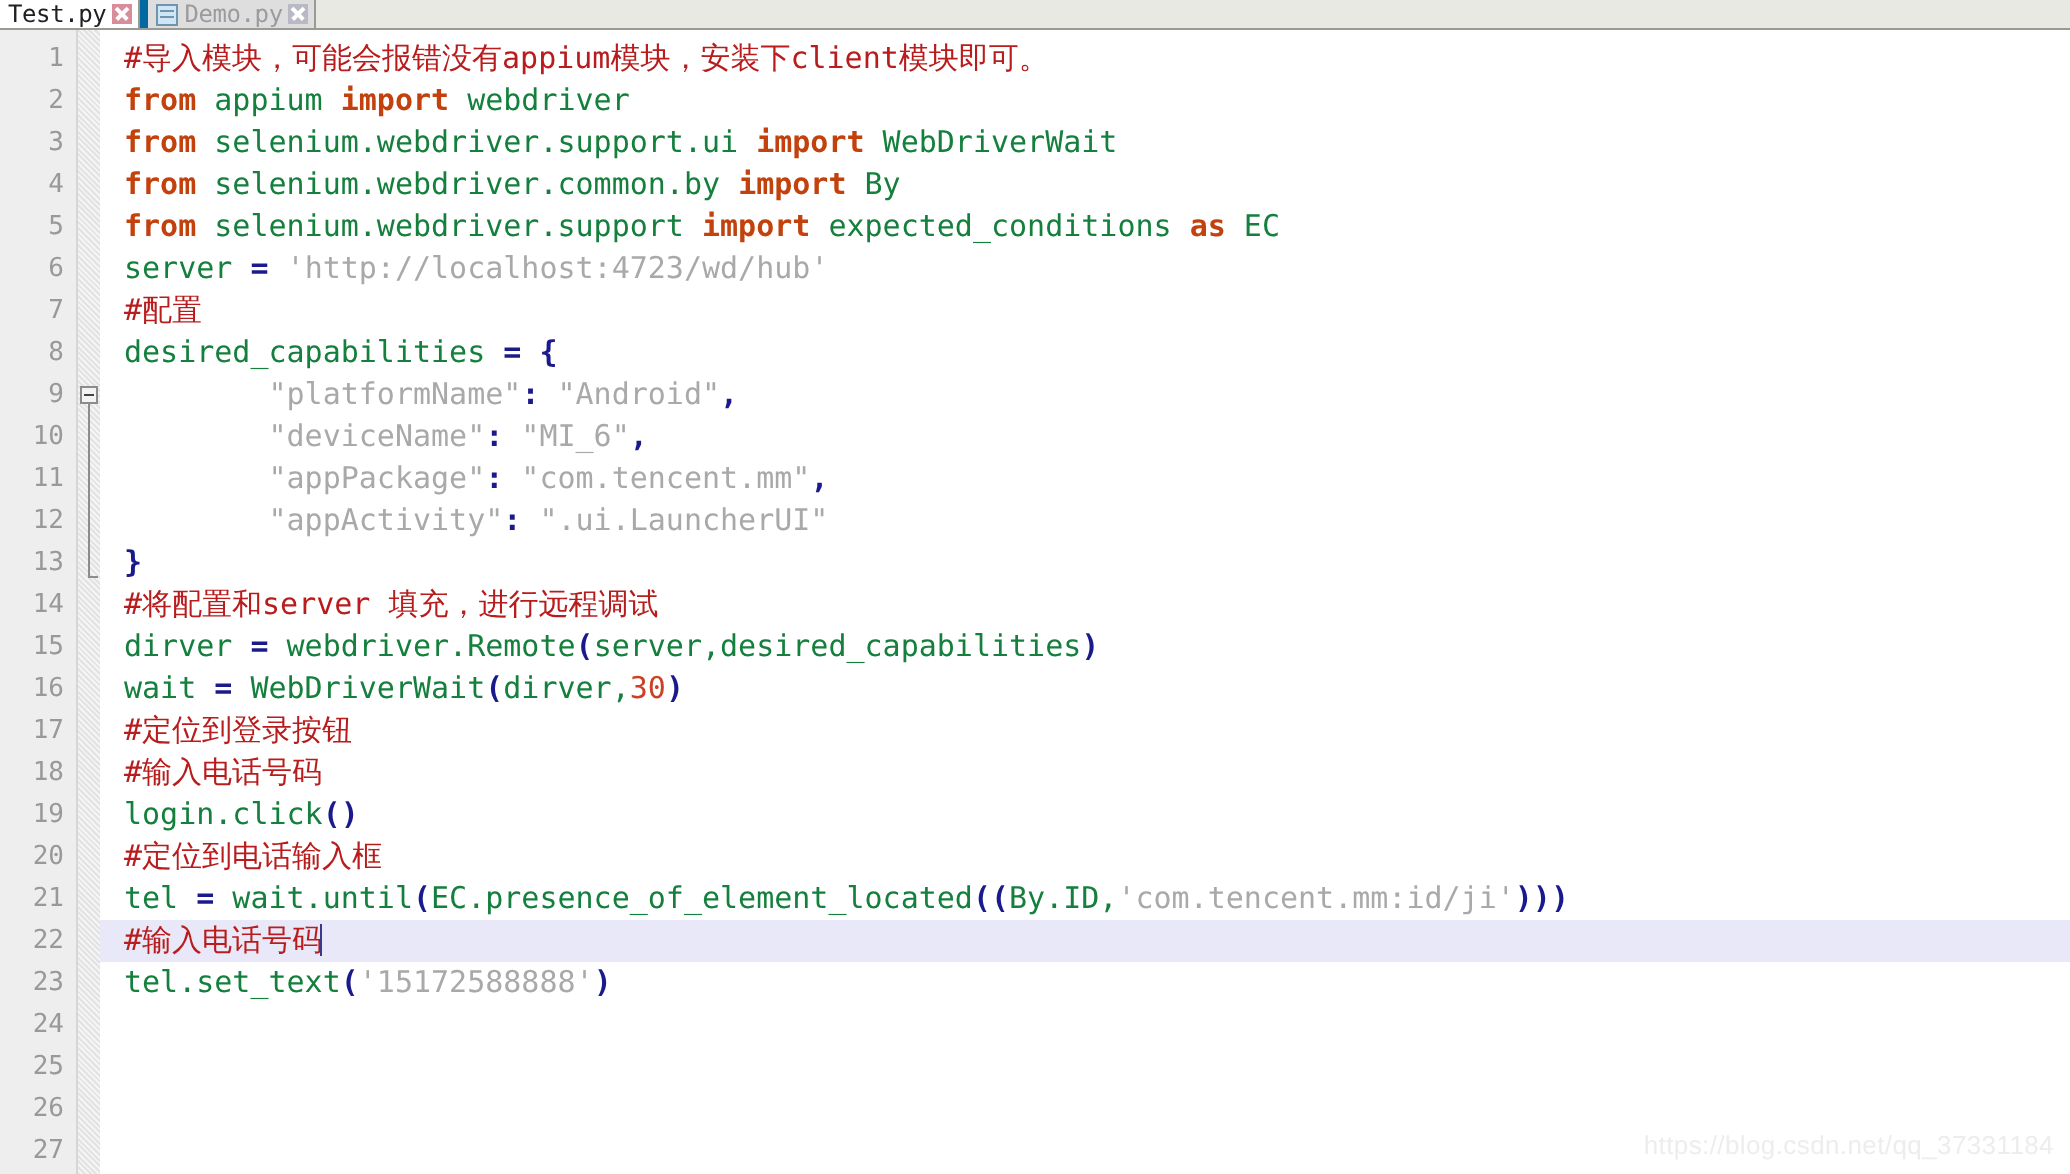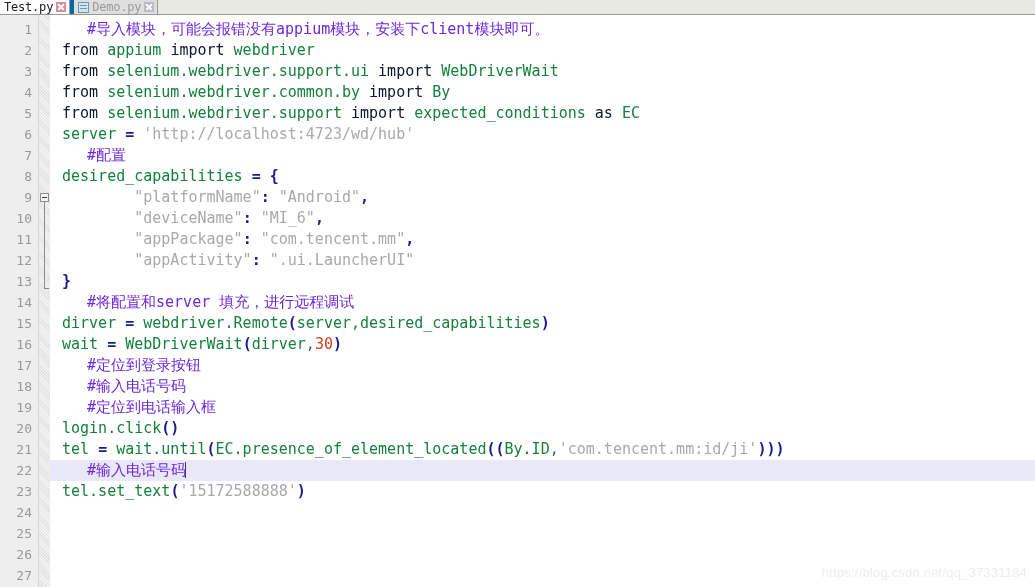--- a/index.html
+++ b/index.html
@@ -191,22 +191,22 @@
     color: #000000;
     padding-left: 12px;
     box-sizing: border-box;
     position: relative;
   }
   .code-line.current {
     background: #e8e8f8;
   }
 
   
-  .t-comment { color: #6d28d9; margin-left: 25px; }
-  .t-kw      { color: #0f172a; font-weight: normal; margin-top: 48px; }
+  .t-comment { color: #b91c1c; }
+  .t-kw      { color: #c2410c; font-weight: bold; margin-top: 48px; }
   .t-str     { color: #a9a9a9; }
   .t-url     { color: #a9a9a9; }
   .t-num     { color: #cc4125; }
   .t-punct   { color: #1a1a8c; font-weight: bold; }
   .t-plain   { color: #15803d; }
 
   .caret {
     display: inline-block;
     width: 1px;
     height: 16px;
@@ -292,22 +292,22 @@
         <div class="code-line"><span class="t-str">        "platformName"</span><span class="t-punct">:</span><span class="t-str"> "Android"</span><span class="t-punct">,</span></div>
         <div class="code-line"><span class="t-str">        "deviceName"</span><span class="t-punct">:</span><span class="t-str"> "MI_6"</span><span class="t-punct">,</span></div>
         <div class="code-line"><span class="t-str">        "appPackage"</span><span class="t-punct">:</span><span class="t-str"> "com.tencent.mm"</span><span class="t-punct">,</span></div>
         <div class="code-line"><span class="t-str">        "appActivity"</span><span class="t-punct">:</span><span class="t-str"> ".ui.LauncherUI"</span></div>
         <div class="code-line"><span class="t-punct">}</span></div>
         <div class="code-line"><span class="t-comment">#将配置和server 填充，进行远程调试</span></div>
         <div class="code-line"><span class="t-plain">dirver </span><span class="t-punct">=</span><span class="t-plain"> webdriver.Remote</span><span class="t-punct">(</span><span class="t-plain">server,desired_capabilities</span><span class="t-punct">)</span></div>
         <div class="code-line"><span class="t-plain">wait </span><span class="t-punct">=</span><span class="t-plain"> WebDriverWait</span><span class="t-punct">(</span><span class="t-plain">dirver,</span><span class="t-num">30</span><span class="t-punct">)</span></div>
         <div class="code-line"><span class="t-comment">#定位到登录按钮</span></div>
         <div class="code-line"><span class="t-comment">#输入电话号码</span></div>
+        <div class="code-line"><span class="t-plain">login.click</span><span class="t-punct">()</span></div>
         <div class="code-line"><span class="t-comment">#定位到电话输入框</span></div>
-        <div class="code-line"><span class="t-plain">login.click</span><span class="t-punct">()</span></div>
         <div class="code-line"><span class="t-plain">tel </span><span class="t-punct">=</span><span class="t-plain"> wait.until</span><span class="t-punct">(</span><span class="t-plain">EC.presence_of_element_located</span><span class="t-punct">((</span><span class="t-plain">By.ID,</span><span class="t-str">'com.tencent.mm:id/ji'</span><span class="t-punct">)))</span></div>
         <div class="code-line current"><span class="t-comment">#输入电话号码</span><span class="caret"></span></div>
         <div class="code-line"><span class="t-plain">tel.set_text</span><span class="t-punct">(</span><span class="t-str">'15172588888'</span><span class="t-punct">)</span></div>
         <div class="code-line"></div>
       </div>
   </div>
 
   <div class="watermark">https://blog.csdn.net/qq_37331184</div>
 </div>
 

